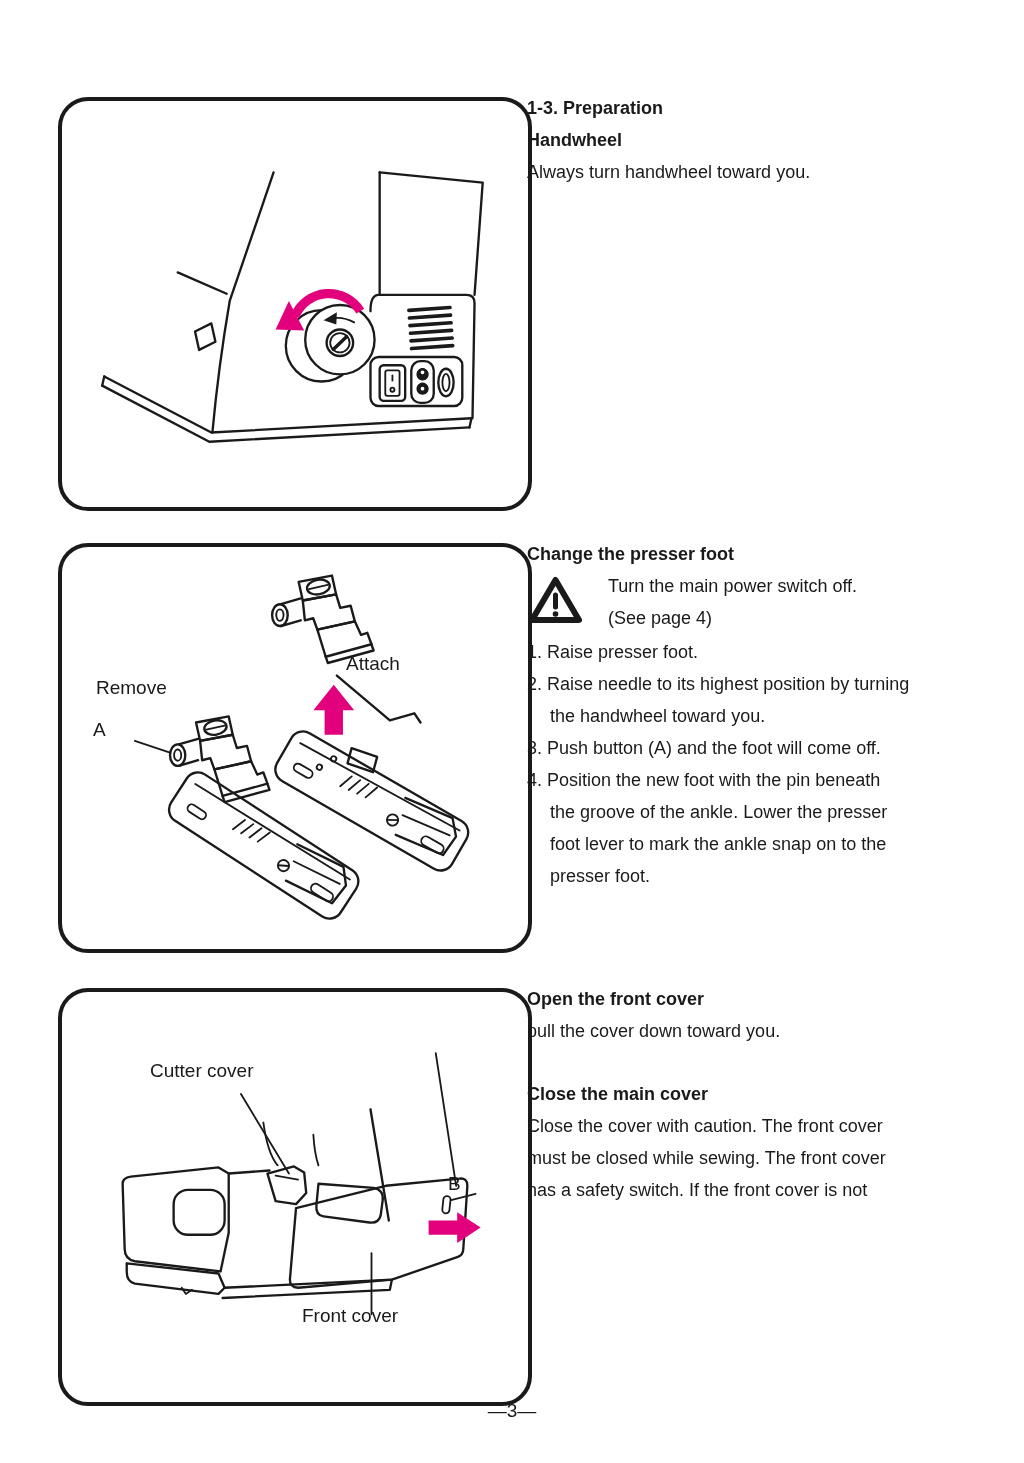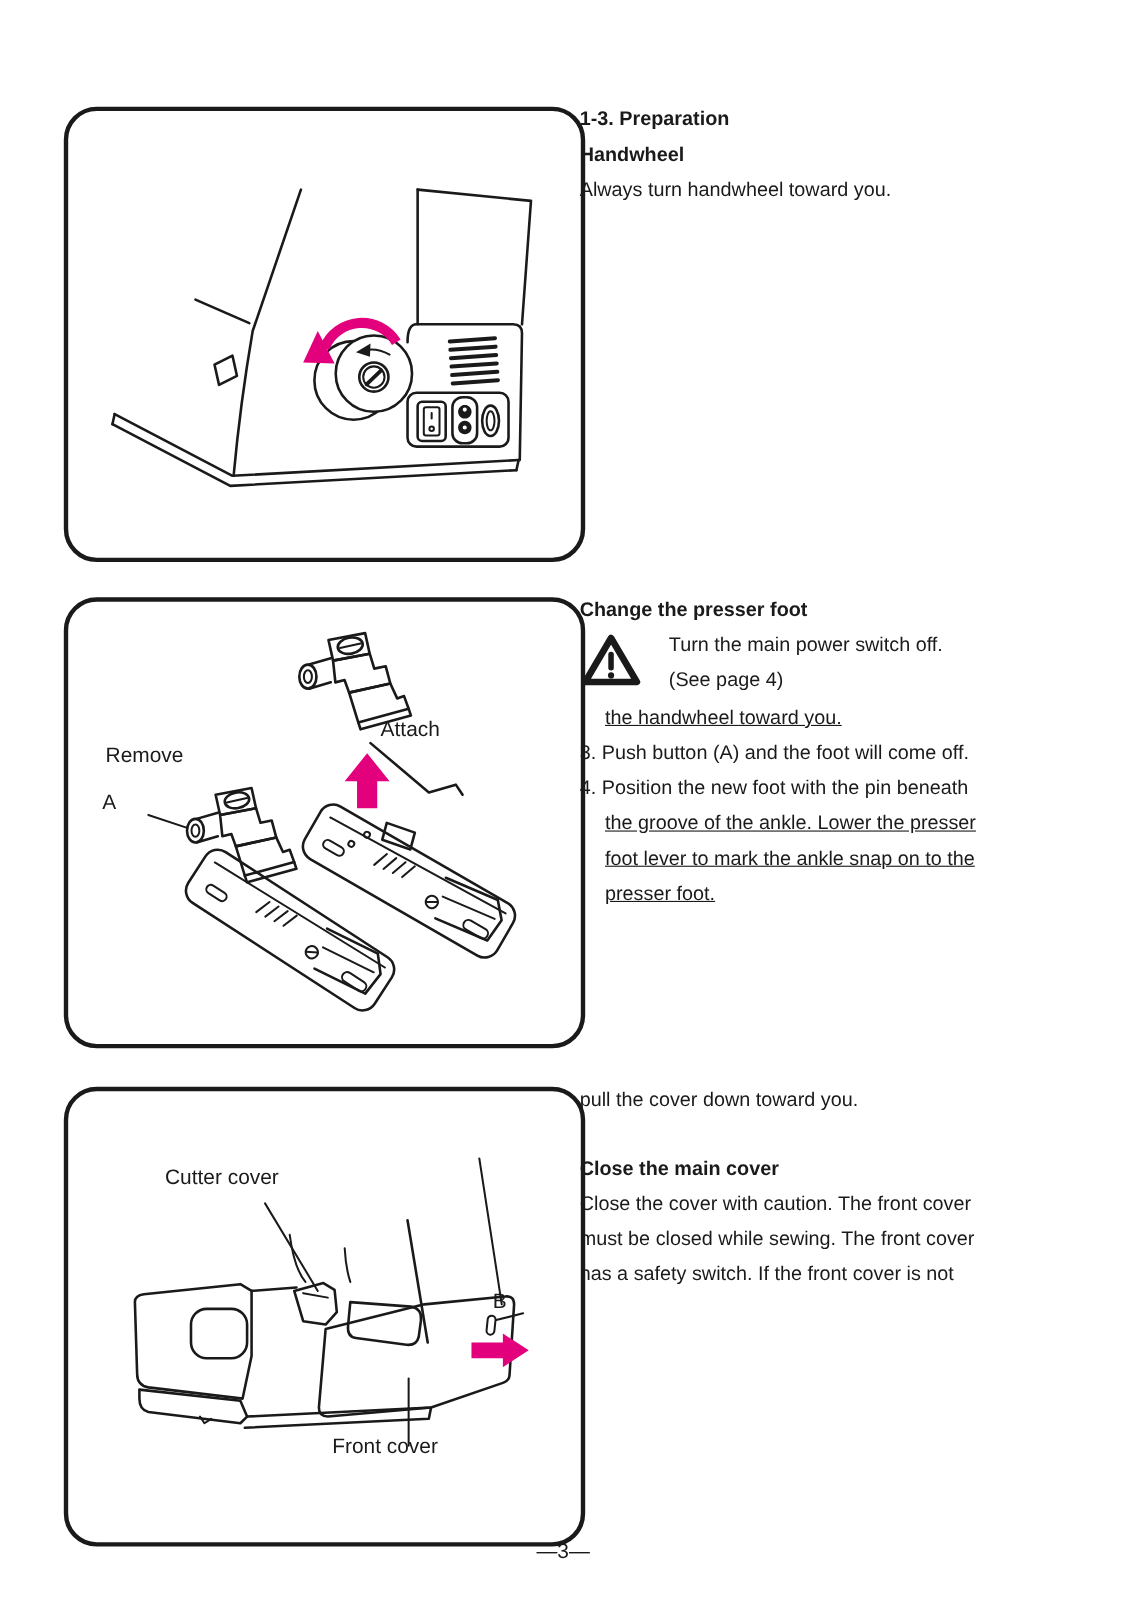--- a/index.html
+++ b/index.html
@@ -18,21 +18,21 @@
   .fig svg{position:absolute;left:0;top:0;width:100%;height:100%;}
   .fig-label{position:absolute;font-size:19px;line-height:22px;color:var(--ink);white-space:nowrap;}
 
   .txt{position:absolute;left:527px;width:472px;font-size:18px;line-height:32px;color:var(--ink);}
   #s1{top:92px;}
   #s2{top:538px;}
   #s3{top:983px;}
   .h{font-weight:bold;}
   .warn{position:relative;padding-left:81px;min-height:66px;}
   .warn-icon{position:absolute;left:0;top:3px;width:57px;height:56px;}
-  .step-line.cont{padding-left:23px;text-decoration:underline;}
+  .step-line.cont{padding-left:23px;}
   .mt{margin-top:31px;}
   .page-num{position:absolute;left:0;top:1400px;width:100%;text-align:center;
     font-size:19px;color:var(--ink);}
 
   
   .ln{fill:none;stroke:var(--ink);stroke-width:2.3;stroke-linecap:round;stroke-linejoin:round;}
   .lnw{fill:#ffffff;stroke:var(--ink);stroke-width:2.3;stroke-linejoin:round;}
   .thin{stroke-width:1.8;}
   .ink{fill:var(--ink);stroke:none;}
   .accent{fill:var(--accent);stroke:none;}
@@ -160,20 +160,24 @@
     <div class="warn">
       <svg class="warn-icon" viewBox="0 0 57 56" aria-hidden="true">
         <path d="M28.5,7 L52,47 L5,47 Z" fill="none" stroke="var(--ink)" stroke-width="6" stroke-linejoin="round"></path>
         <path d="M28.5,22 L28.5,34" stroke="var(--ink)" stroke-width="5" stroke-linecap="round"></path>
         <circle cx="28.5" cy="41" r="2.8" fill="var(--ink)"></circle>
       </svg>
       <div>Turn the main power switch off.</div>
       <div>(See page 4)</div>
     </div>
     <div class="step">
+      <div class="step-line">1. Raise presser foot.</div>
+    </div>
+    <div class="step">
+      <div class="step-line">2. Raise needle to its highest position by turning</div>
       <div class="step-line cont">the handwheel toward you.</div>
     </div>
     <div class="step">
       <div class="step-line">3. Push button (A) and the foot will come off.</div>
     </div>
     <div class="step">
       <div class="step-line">4. Position the new foot with the pin beneath</div>
       <div class="step-line cont">the groove of the ankle. Lower the presser</div>
       <div class="step-line cont">foot lever to mark the ankle snap on to the</div>
       <div class="step-line cont">presser foot.</div>
@@ -215,20 +219,21 @@
       <g>
         <polygon class="accent" points="342,224 370,224 370,216 393,231 370,246 370,238 342,238"></polygon>
       </g>
     </svg>
     <div class="fig-label" style="left:88px;top:68px">Cutter cover</div>
     <div class="fig-label" style="left:386px;top:181px">B</div>
     <div class="fig-label" style="left:240px;top:313px">Front cover</div>
   </div>
 
   <div class="txt" id="s3">
+    <div class="h">Open the front cover</div>
     <div>pull the cover down toward you.</div>
     <div class="h mt">Close the main cover</div>
     <div>Close the cover with caution. The front cover</div>
     <div>must be closed while sewing. The front cover</div>
     <div>has a safety switch. If the front cover is not</div>
   </div>
 
   <div class="page-num">—3—</div>
 </div>
 

